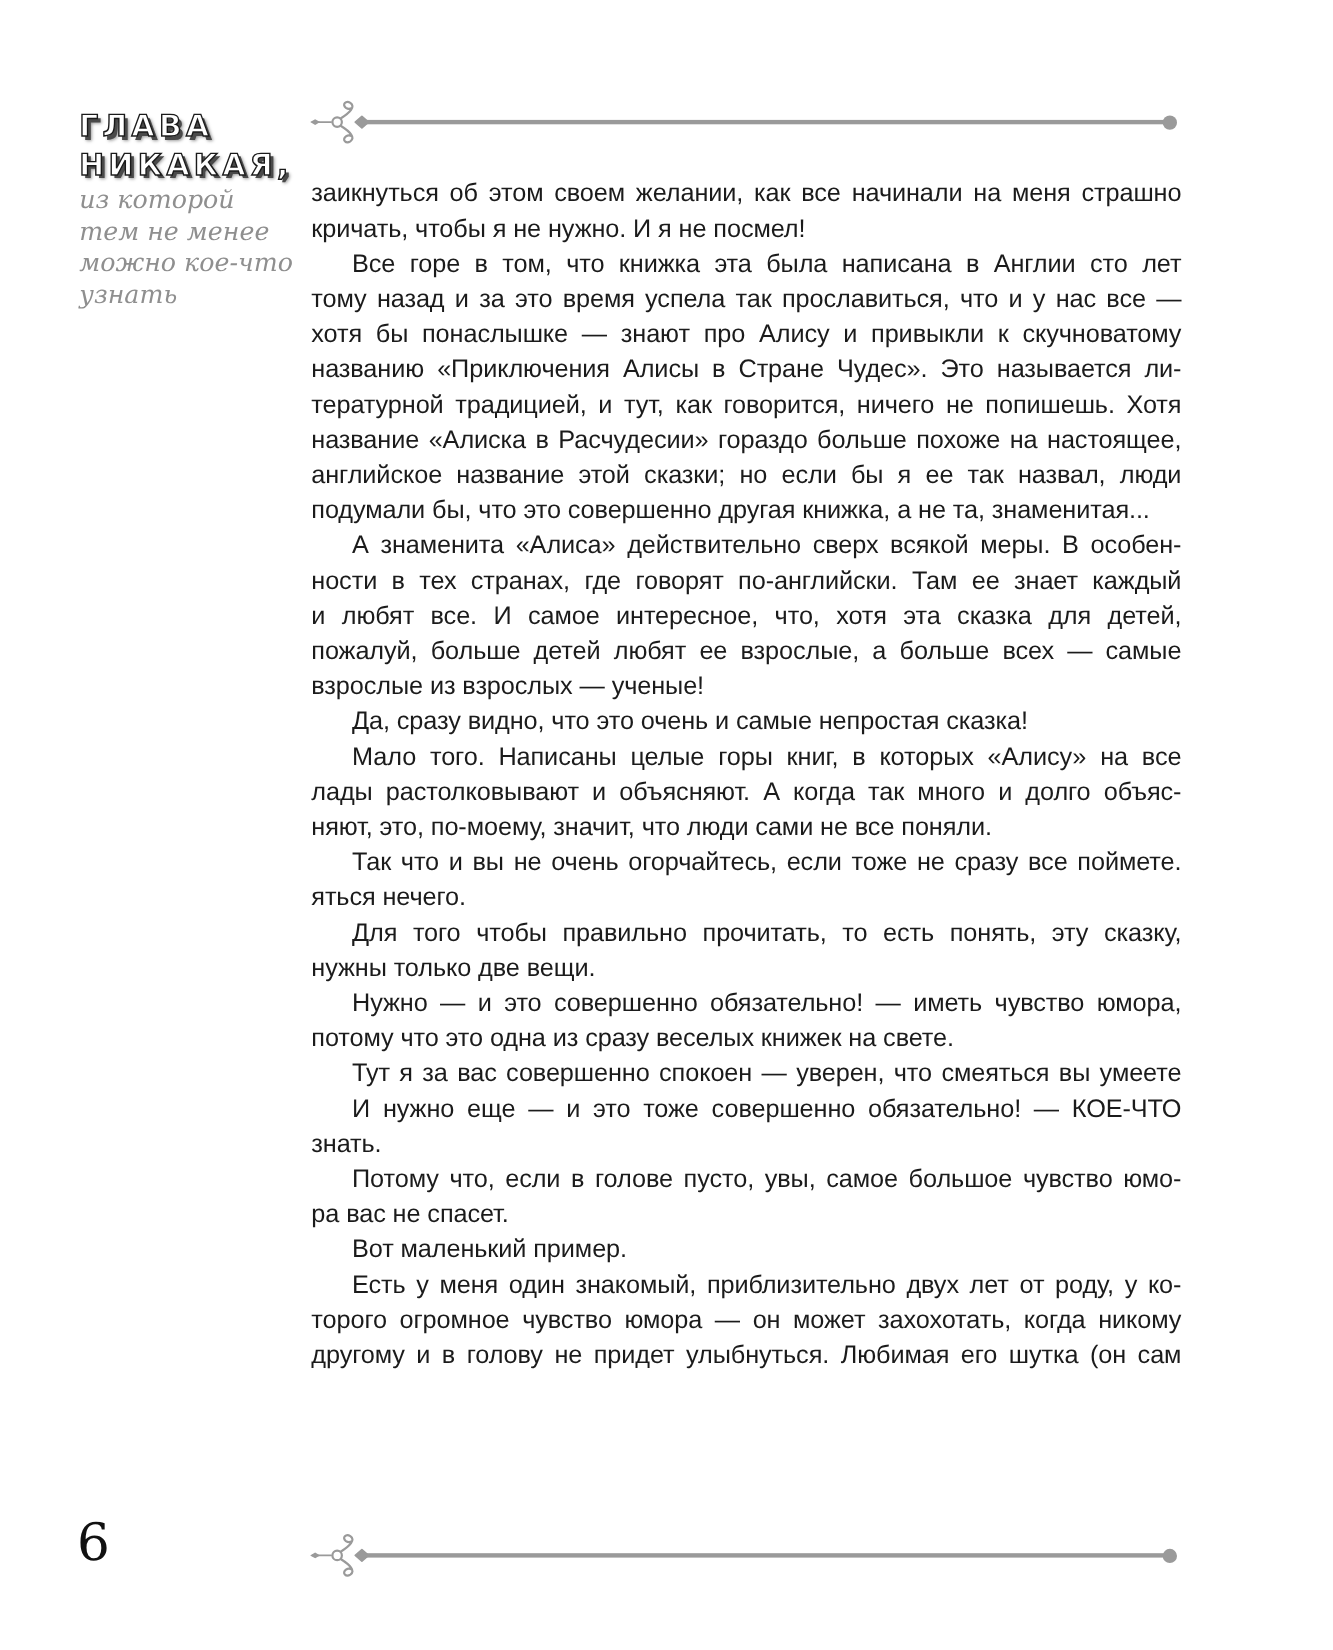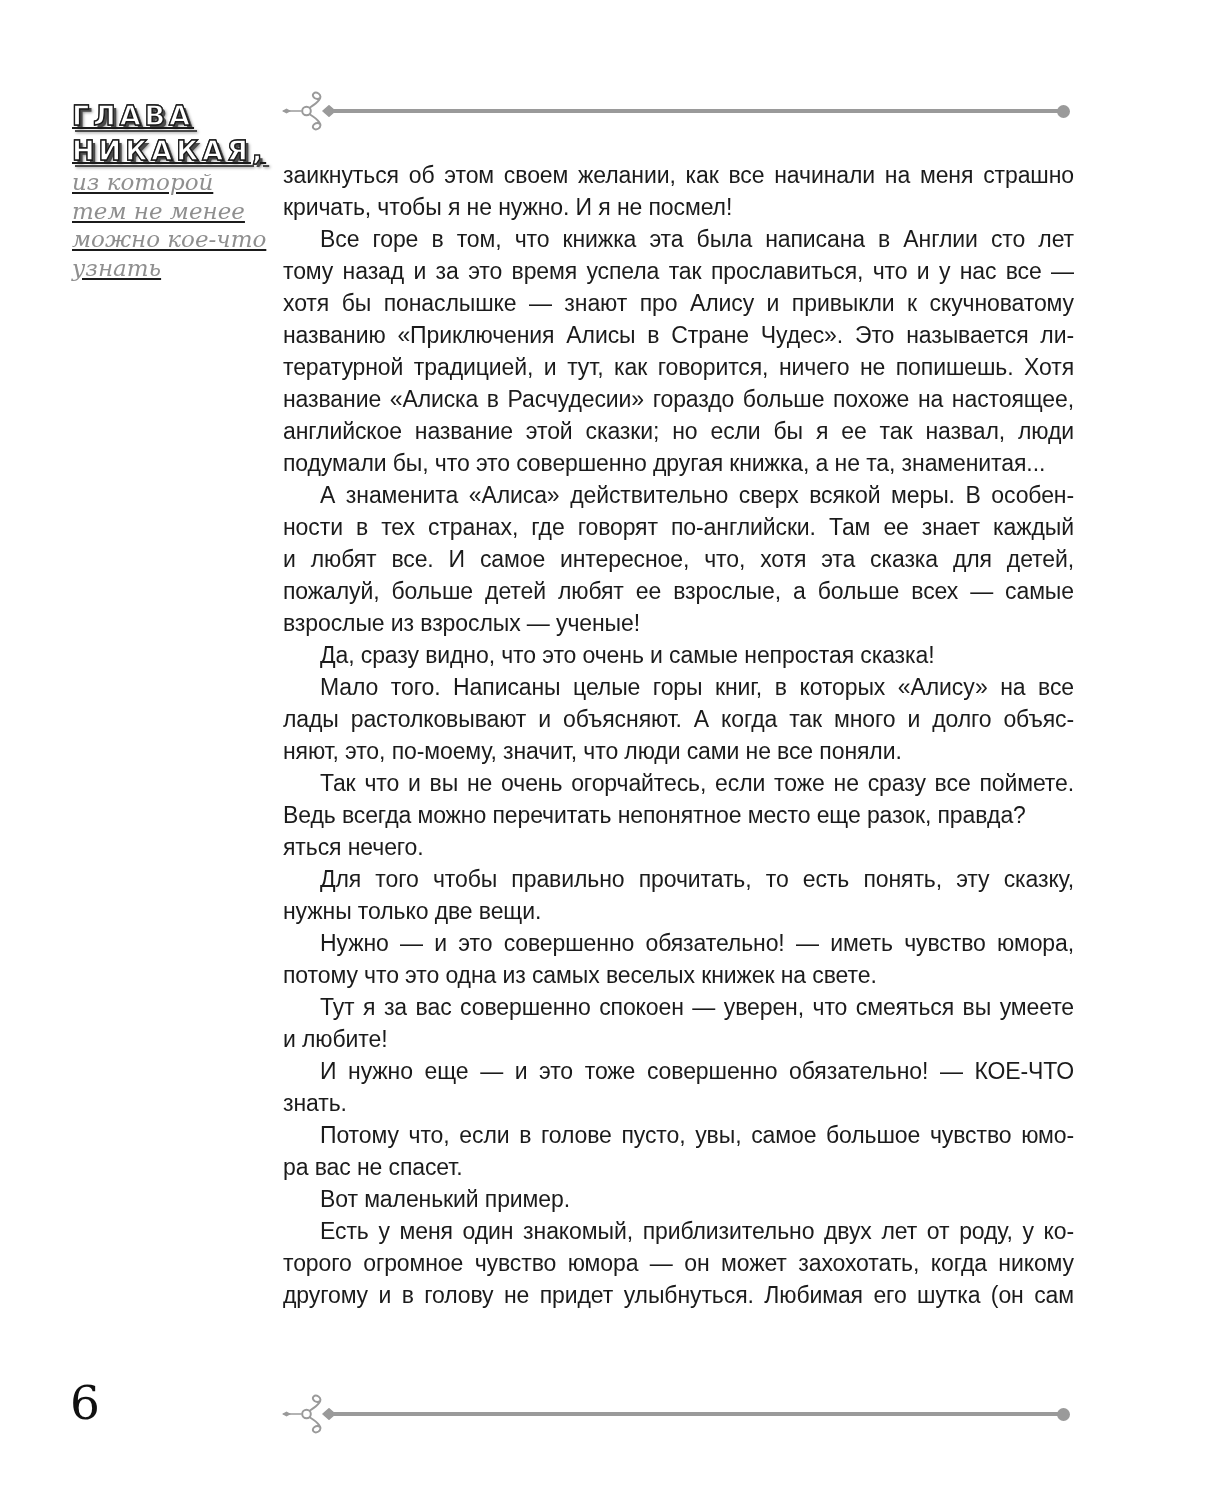--- a/index.html
+++ b/index.html
@@ -42,21 +42,20 @@
     border-radius: 50%;
     background: #9a9a9a;
   }
 
   
   .chapter-head {
     position: absolute;
     left: 72px;
     top: 98px;
     width: 200px;
-    text-decoration: underline;
   }
   .chapter-title {
     font-family: "DejaVu Sans", sans-serif;
     font-weight: 800;
     font-size: 27px;
     line-height: 35px;
     letter-spacing: 4px;
     color: #ffffff;
     -webkit-text-stroke: 1.3px #1a1a1a;
     text-shadow: 3px 3px 0 #4a4a4a, 4px 4px 3px #9a9a9a;
@@ -144,28 +143,26 @@
       <div class="line indent">А знаменита «Алиса» действительно сверх всякой меры. В особен-</div>
       <div class="line">ности в тех странах, где говорят по-английски. Там ее знает каждый</div>
       <div class="line">и любят все. И самое интересное, что, хотя эта сказка для детей,</div>
       <div class="line">пожалуй, больше детей любят ее взрослые, а больше всех — самые</div>
       <div class="line end">взрослые из взрослых — ученые!</div>
       <div class="line indent end">Да, сразу видно, что это очень и самые непростая сказка!</div>
       <div class="line indent">Мало того. Написаны целые горы книг, в которых «Алису» на все</div>
       <div class="line">лады растолковывают и объясняют. А когда так много и долго объяс-</div>
       <div class="line end">няют, это, по-моему, значит, что люди сами не все поняли.</div>
       <div class="line indent">Так что и вы не очень огорчайтесь, если тоже не сразу все поймете.</div>
-      <div class="line end">Ведь всегда можно перечитать непонятное место еще разок, правда?</div>
       <div class="line end">яться нечего.</div>
       <div class="line indent">Для того чтобы правильно прочитать, то есть понять, эту сказку,</div>
       <div class="line end">нужны только две вещи.</div>
       <div class="line indent">Нужно — и это совершенно обязательно! — иметь чувство юмора,</div>
-      <div class="line end">потому что это одна из самых веселых книжек на свете.</div>
+      <div class="line end">потому что это одна из сразу веселых книжек на свете.</div>
       <div class="line indent">Тут я за вас совершенно спокоен — уверен, что смеяться вы умеете</div>
-      <div class="line end">и любите!</div>
       <div class="line indent end">И нужно еще — и это тоже совершенно обязательно! — КОЕ-ЧТО знать.</div>
       <div class="line indent">Потому что, если в голове пусто, увы, самое большое чувство юмо-</div>
       <div class="line end">ра вас не спасет.</div>
       <div class="line indent end">Вот маленький пример.</div>
       <div class="line indent">Есть у меня один знакомый, приблизительно двух лет от роду, у ко-</div>
       <div class="line">торого огромное чувство юмора — он может захохотать, когда никому</div>
       <div class="line">другому и в голову не придет улыбнуться. Любимая его шутка (он сам</div>
     </div>
 
   <div class="page-number">6</div>

